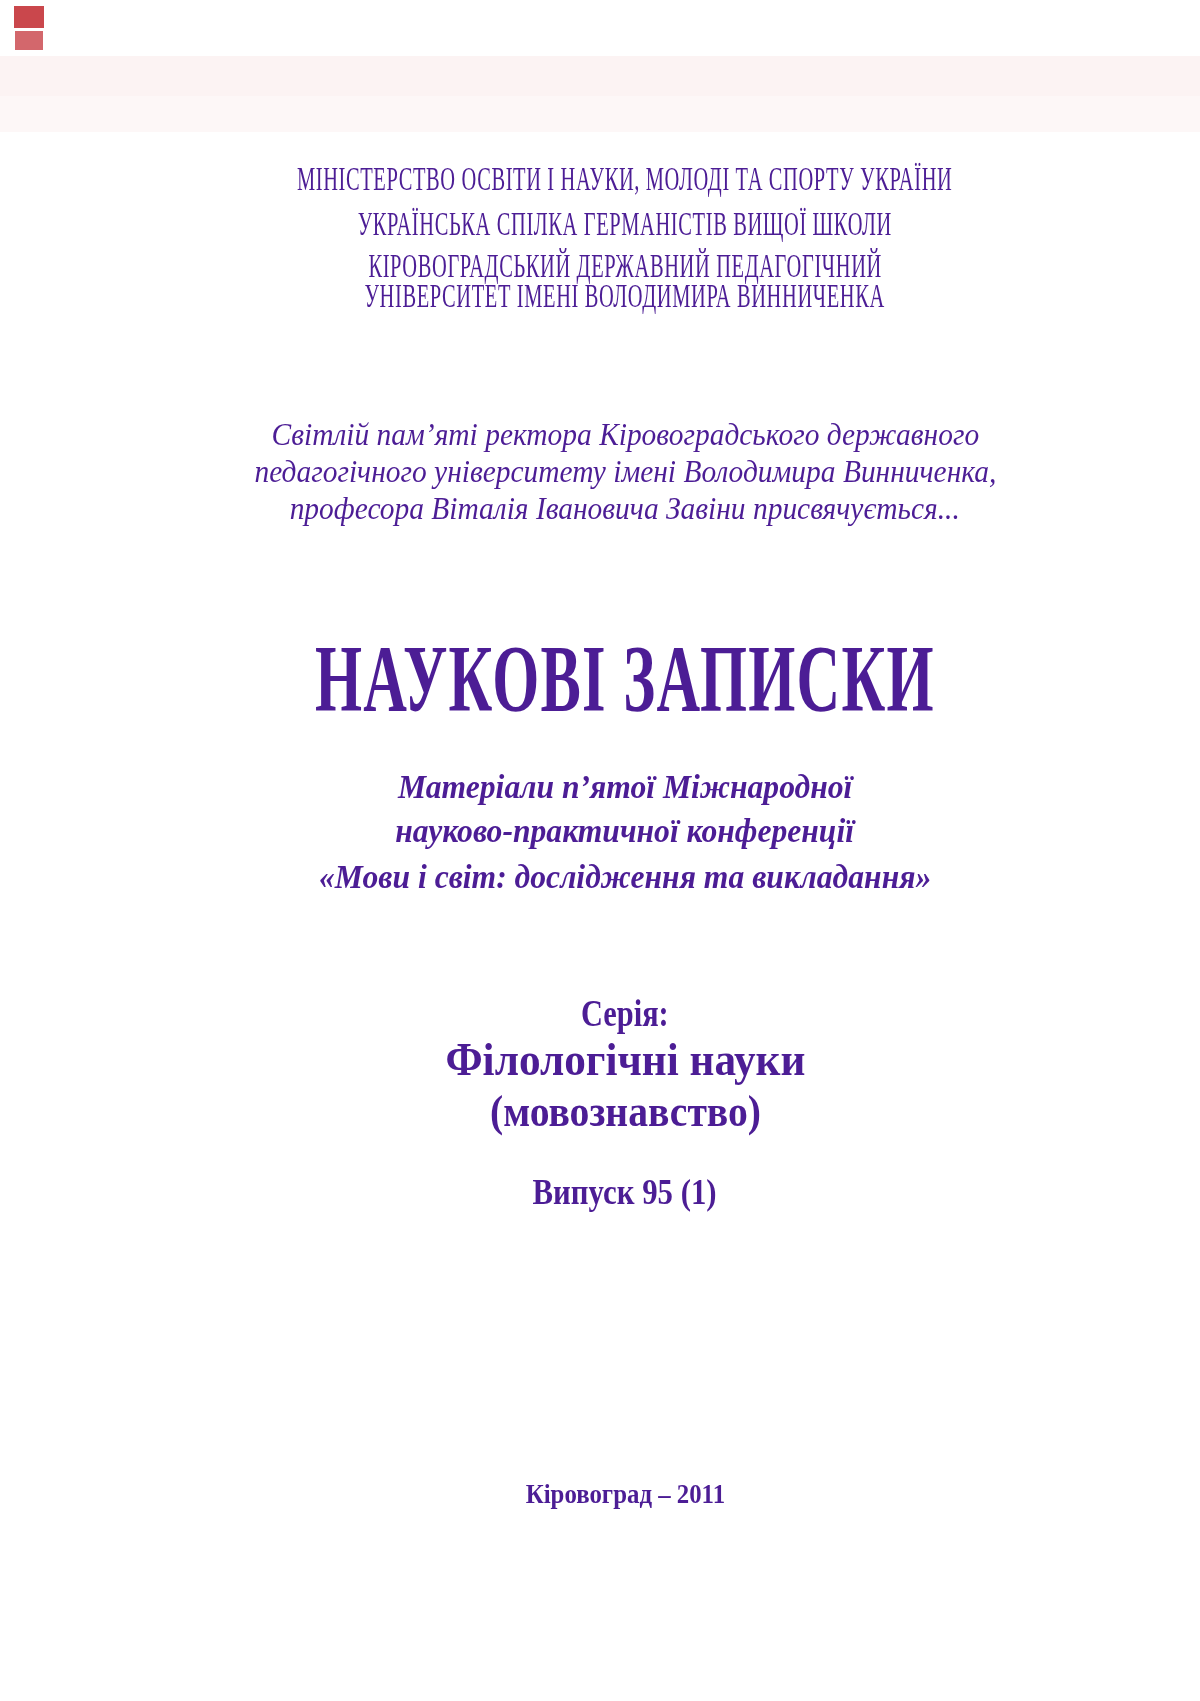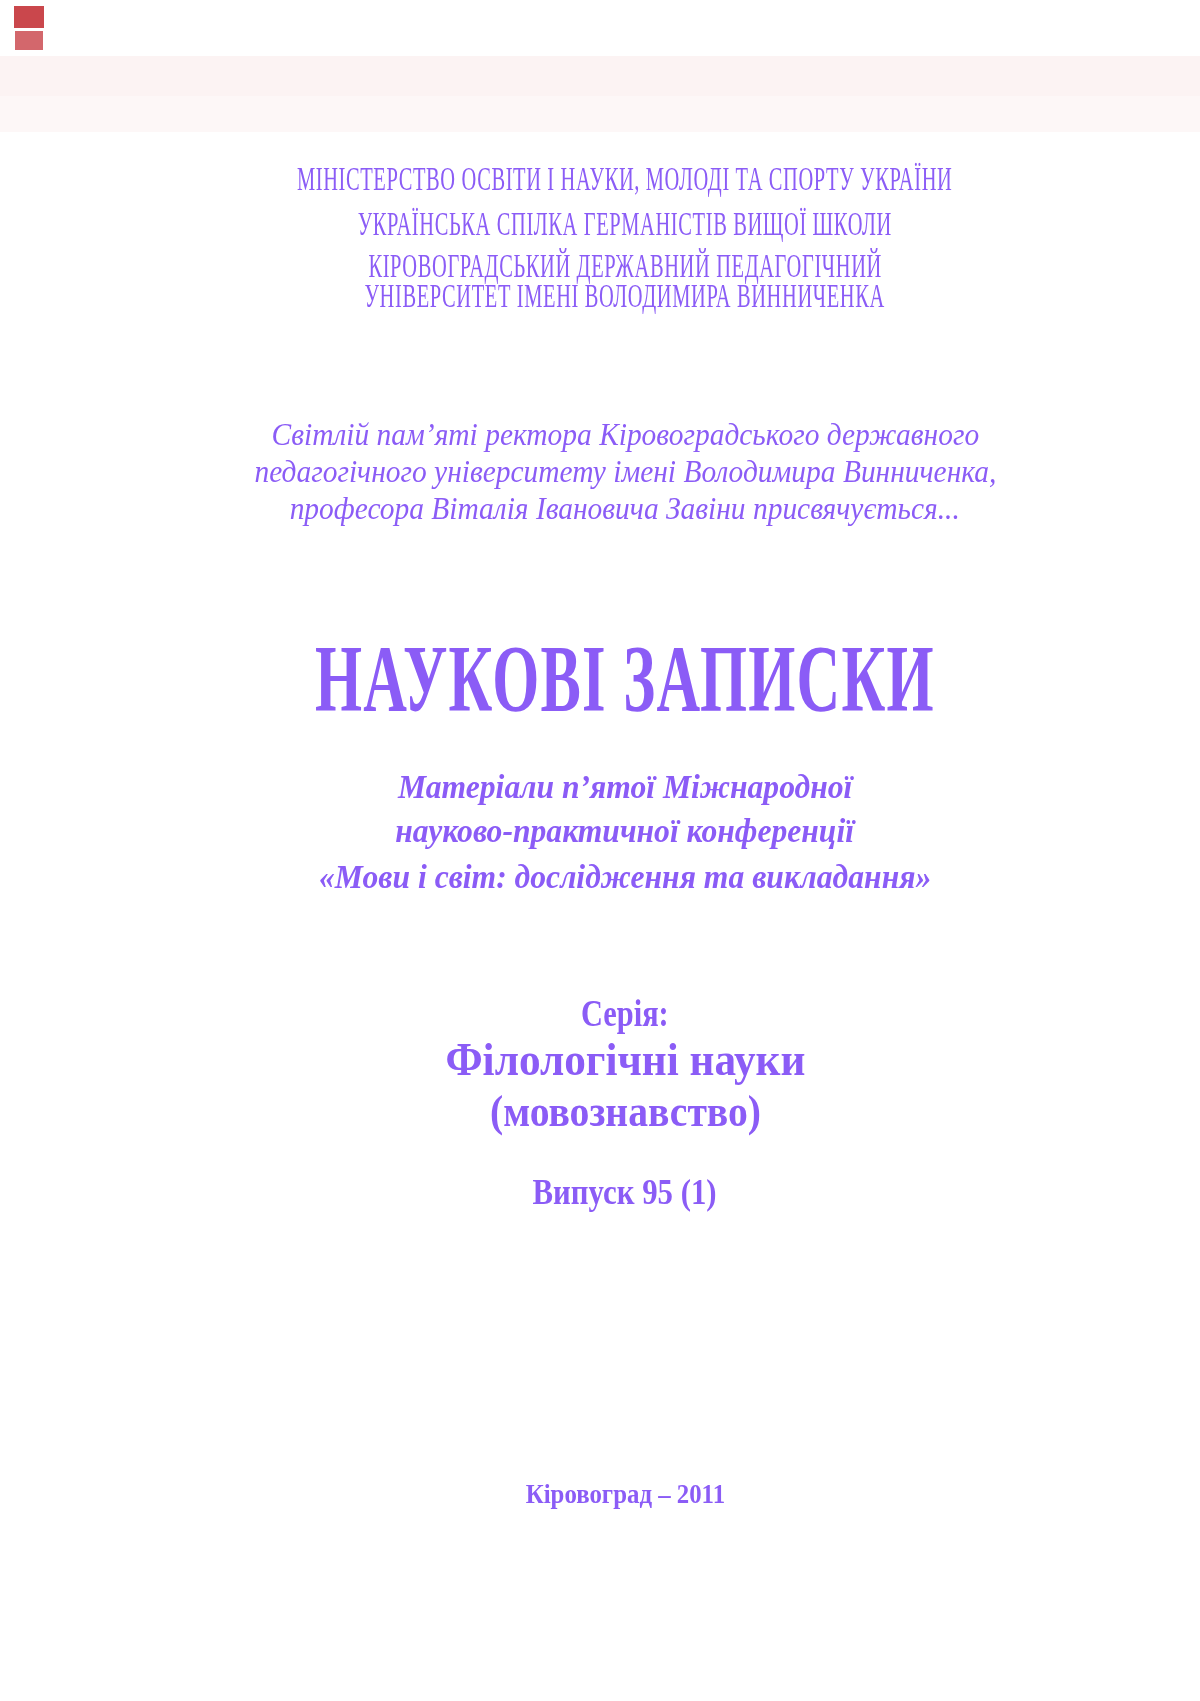--- a/index.html
+++ b/index.html
@@ -73,21 +73,21 @@
   .issue        { top: 1175px; font-size: 35px; line-height: 35px; font-weight: bold; }
   .issue .squish { transform: scaleX(0.88); }
 
   
   .imprint { top: 1481px; font-size: 27px; line-height: 27px; font-weight: bold; }
   .imprint .squish { transform: scaleX(0.92); }
 </style>
 </head>
 <body>
 
-<div class="page" style="background: rgb(255, 255, 255); color: #8b5cf6;">
+<div class="page" style="background: rgb(255, 255, 255); color: #4c1d95;">
 
   <div class="scan-band band-1" style="background: rgb(249, 233, 233);"></div>
   <div class="scan-band band-2" style="background: rgb(249, 233, 233);"></div>
   <div class="red-mark mark-1" style="background: rgb(193, 39, 45);"></div>
   <div class="red-mark mark-2" style="background: rgb(193, 39, 45);"></div>
 
   <div class="content">
 
     <div class="line hdr hdr-1"><span class="squish">МІНІСТЕРСТВО ОСВІТИ І НАУКИ, МОЛОДІ ТА СПОРТУ УКРАЇНИ</span></div>
     <div class="line hdr hdr-2"><span class="squish">УКРАЇНСЬКА СПІЛКА ГЕРМАНІСТІВ ВИЩОЇ ШКОЛИ</span></div>

